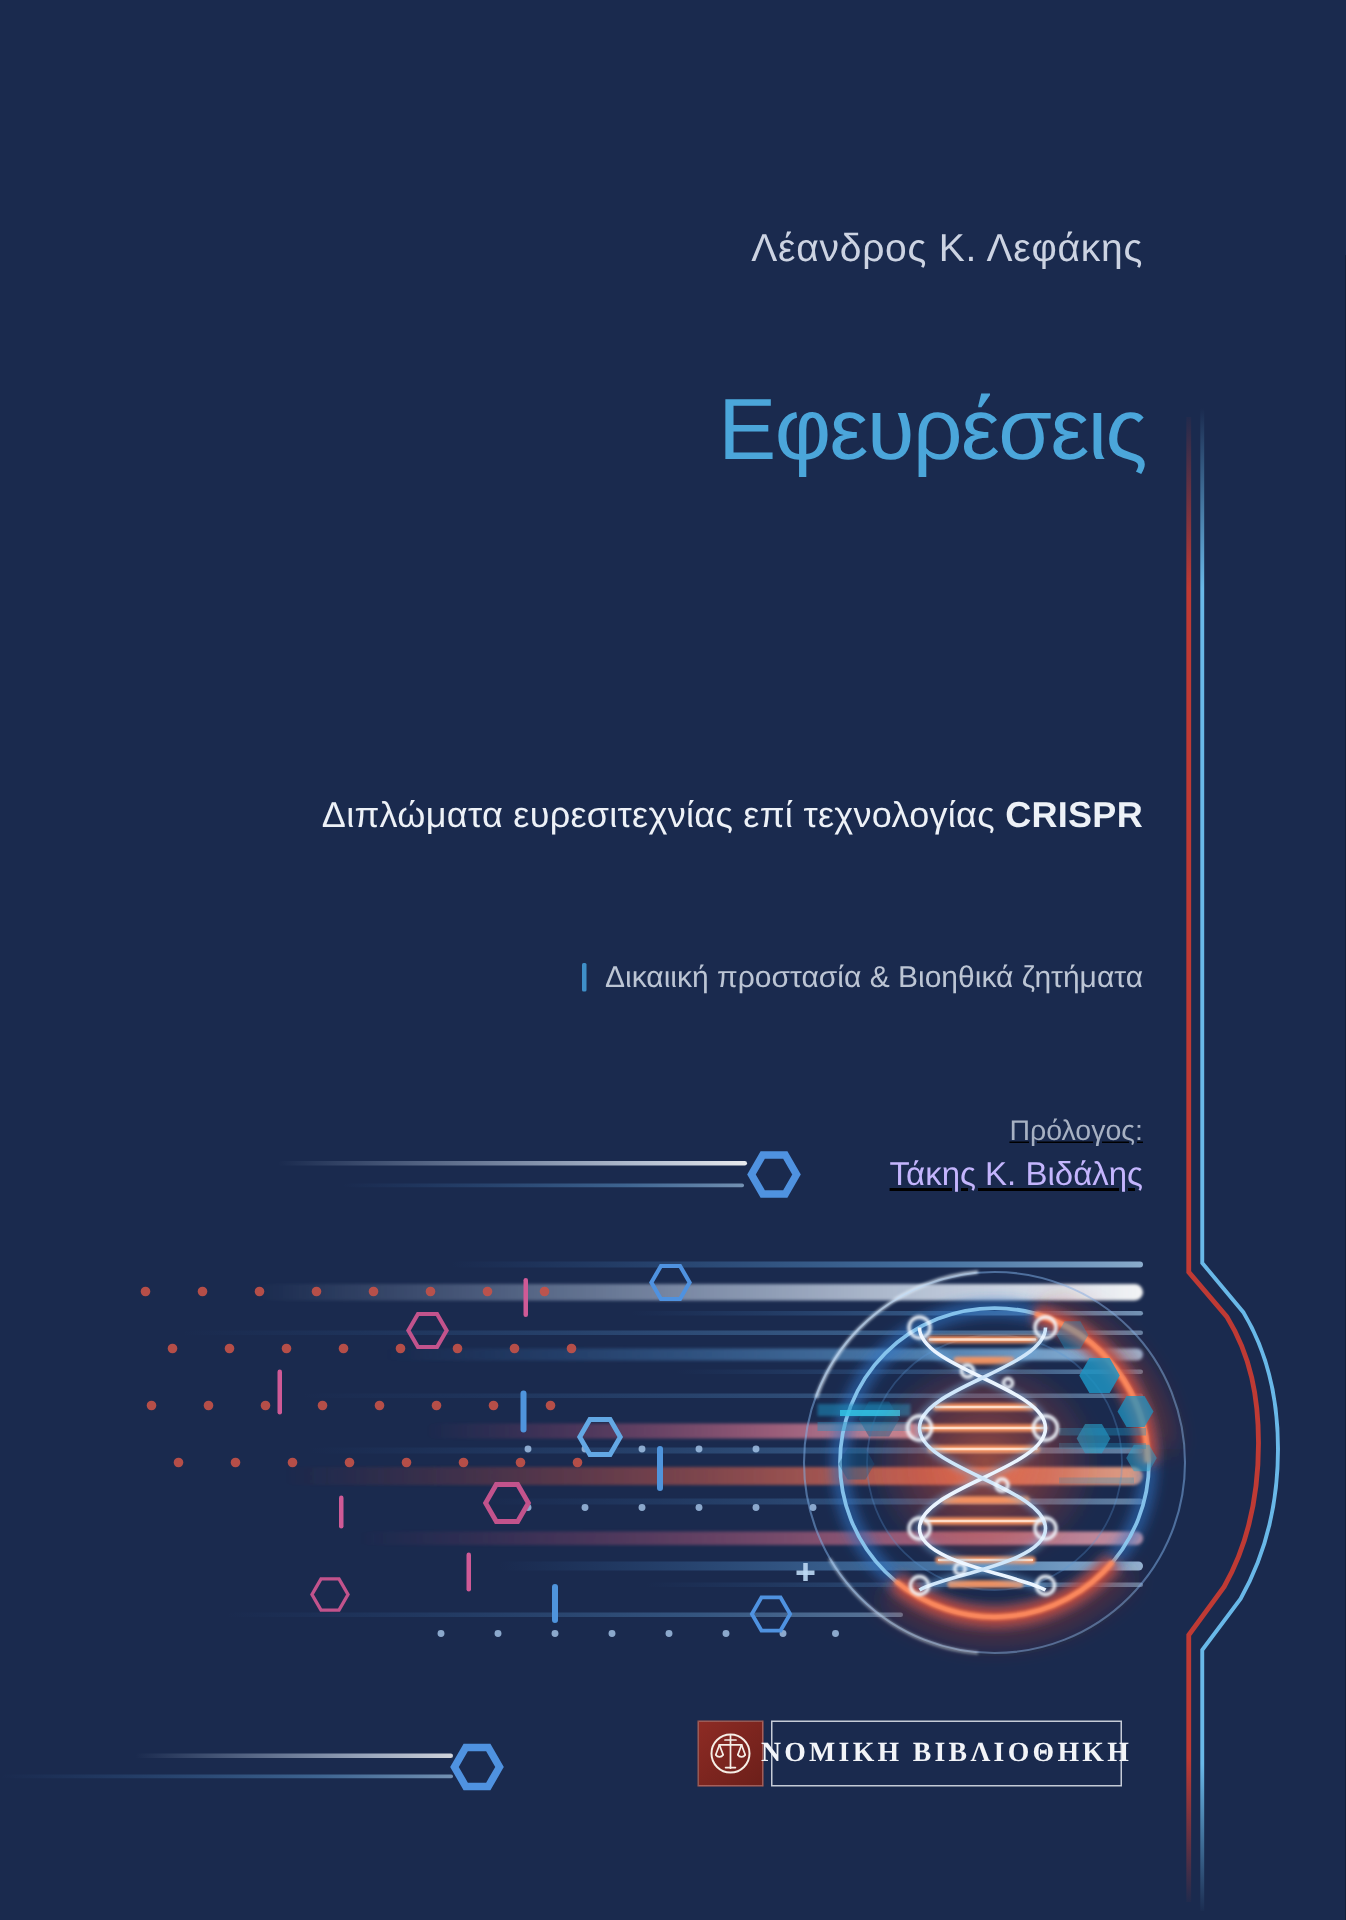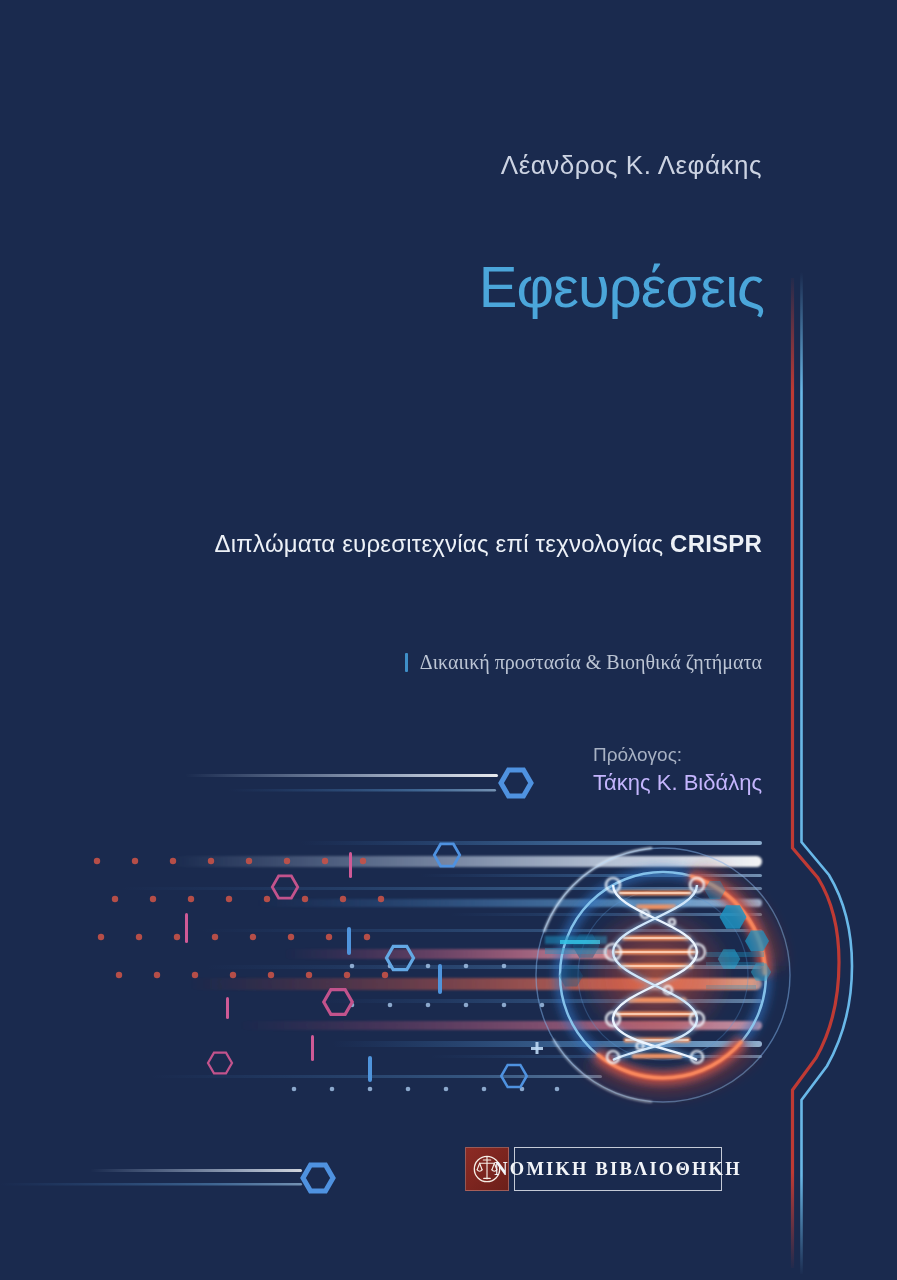--- a/index.html
+++ b/index.html
@@ -25,38 +25,38 @@
   .subtitle{
     position:absolute;right:135px;top:506px;text-align:right;
     font-size:24px;font-weight:300;color:var(--white);letter-spacing:.2px;margin-top:24px;
   }
   .subtitle b{font-weight:700;}
   .topics{
     position:absolute;right:135px;top:631px;text-align:right;
     font-size:20px;font-weight:300;color:#bcc5d4;
   }
   .topic-row{white-space:nowrap;line-height:30px;}
-  .topic-row.row2{margin-top:16px;font-family:Liberation Serif, serif;}
+  .topic-row.row2{margin-top:6px;}
   .bar{
     display:inline-block;width:3px;height:19px;background:var(--divider-blue);
     vertical-align:-3px;margin:0 12px 0 26px;border-radius:1px;
   }
   .topic-row .bar:first-child{margin-left:0;}
-  .foreword{position:absolute;right:135px;top:742px;text-align:left;}
+  .foreword{position:absolute;right:135px;top:742px;text-align:right;text-decoration:underline;}
   .fw-label{font-size:19px;font-weight:300;color:#a7b1c3;line-height:26px;}
   .fw-name{font-size:22px;font-weight:300;color:#c4b5fd;line-height:30px;}
   .publisher{position:absolute;left:465px;top:1147px;height:44px;display:flex;}
   .emblem{
     width:44px;height:44px;flex:0 0 44px;
     background:linear-gradient(135deg,#8d2b24,#6c1f1a);
     border:1px solid rgba(255,255,255,.25);box-sizing:border-box;
     display:flex;align-items:center;justify-content:center;
   }
   .pubbox{
-    margin-left:5px;width:208px;height:44px;box-sizing:border-box;
+    margin-left:5px;width:234px;height:44px;box-sizing:border-box;
     border:1px solid rgba(240,244,250,.8);
     display:flex;align-items:center;justify-content:center;
   }
   .pubbox span{
     font-family:"Liberation Serif", serif;font-size:18.5px;font-weight:700;
     letter-spacing:2.2px;color:#f2f4f8;white-space:nowrap;
   }
 </style>
 </head>
 <body>

